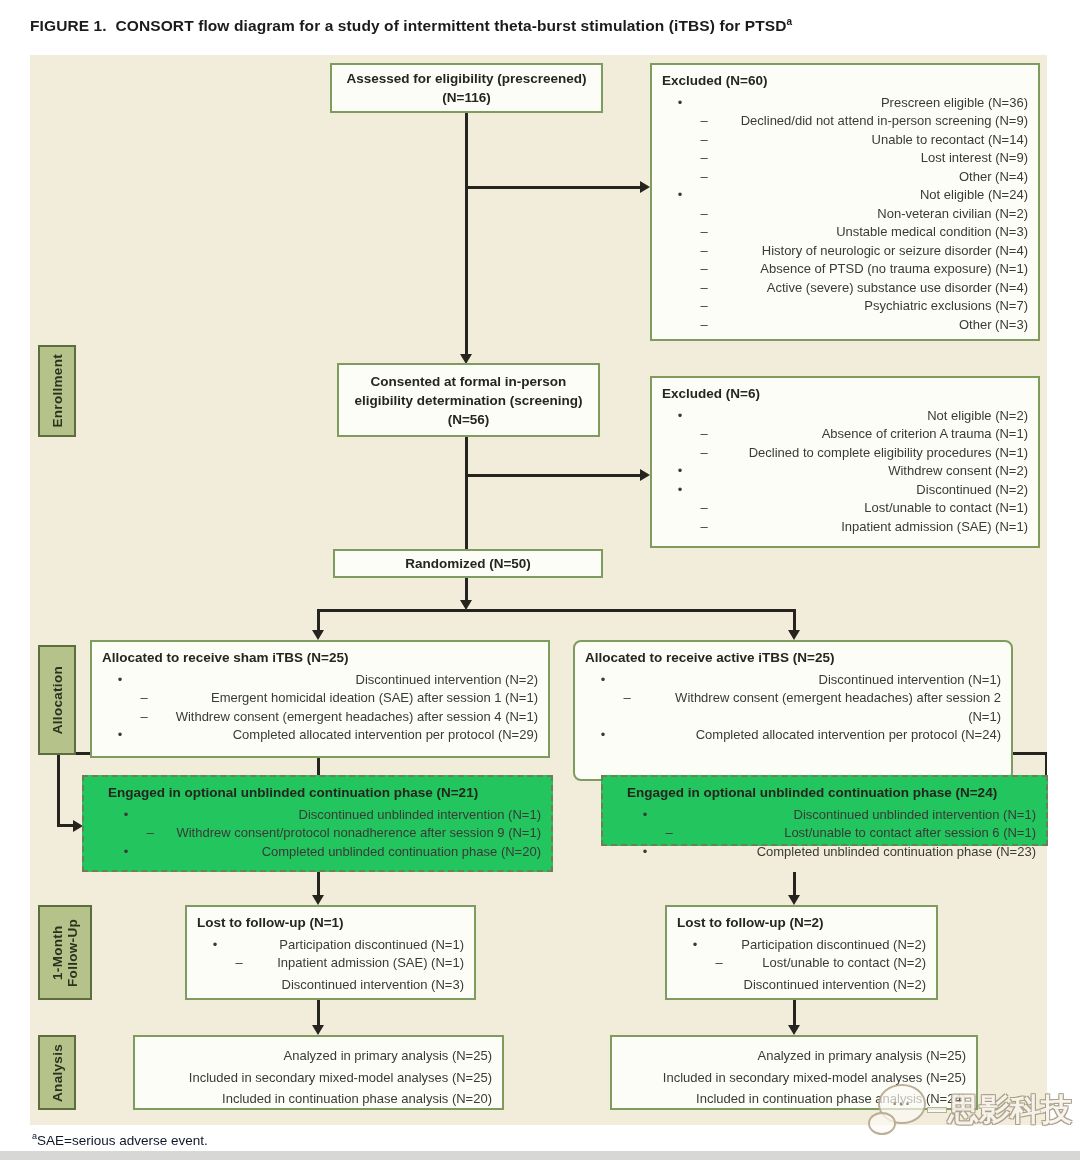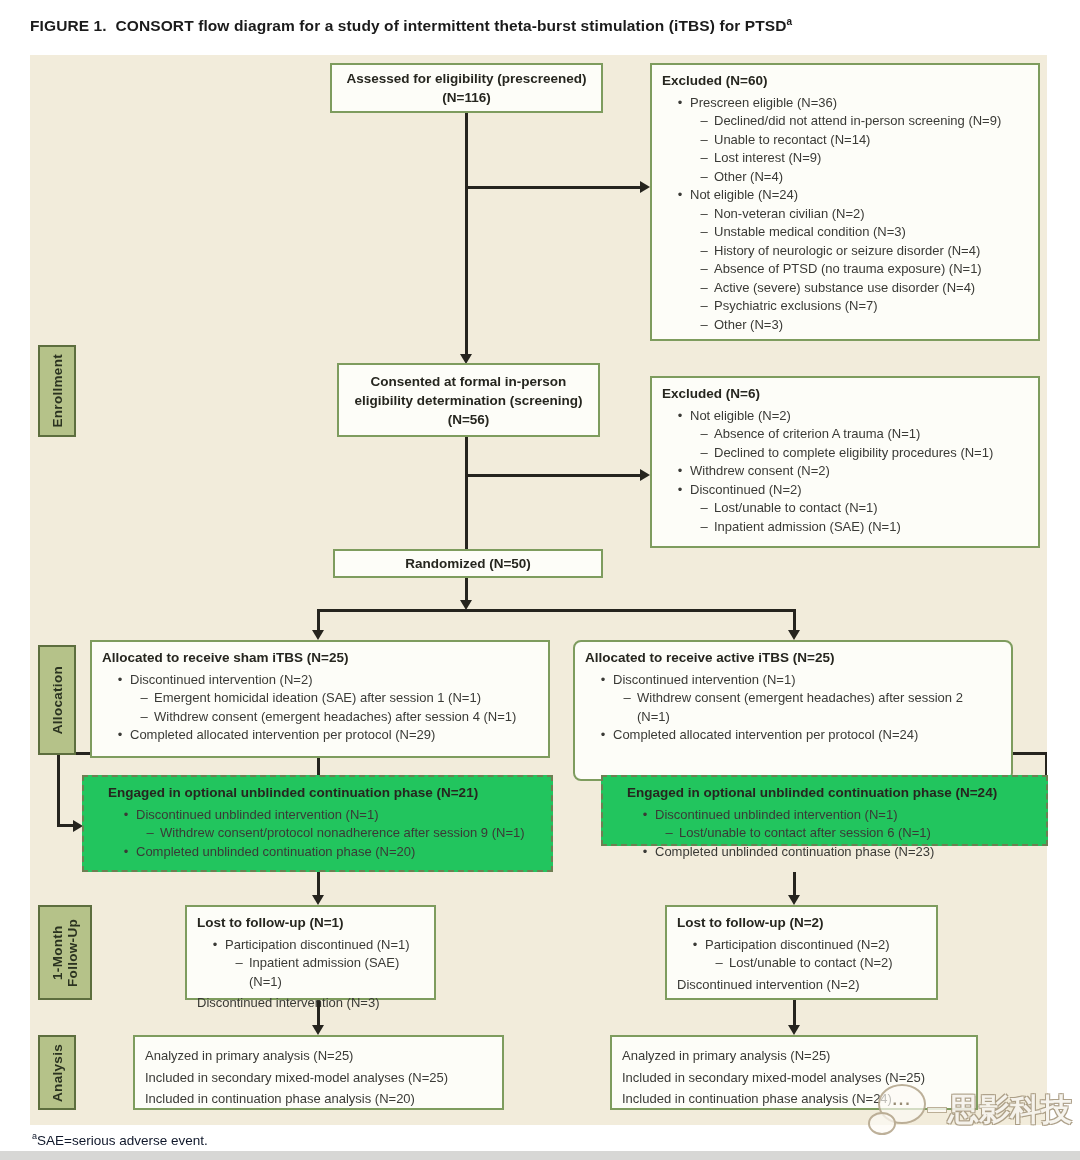--- a/index.html
+++ b/index.html
@@ -13,21 +13,21 @@
        color:#3a3a36;font-size:13px;line-height:18.5px;}
   .box .bt{font-weight:bold;color:#26261f;font-size:13.5px;margin-bottom:3px;}
   .box.center{display:flex;align-items:center;justify-content:center;text-align:center;
               font-weight:bold;color:#26261f;font-size:13.5px;line-height:19px;}
   .prewrap{white-space:pre-line;}
   .pad{padding:7px 10px;}
   .cont{background:#22c55e;border:2px dashed #6e7f53;padding-left:24px;}
   
   .li{display:flex;align-items:flex-start;}
   .li .marker{flex:0 0 20px;text-align:center;}
-  .li .txt{flex:1 1 auto;white-space:pre-line;}
+  .li .txt{flex:1 1 auto;white-space:pre-line;text-align:right;}
   .li.i1{padding-left:8px;}
   .li.i2{padding-left:32px;}
   .li.i0{padding-left:0;margin-top:3px;}
   
   .stage-label{position:absolute;background:#b5c289;border:2px solid #5d6e3e;box-sizing:border-box;
                display:flex;align-items:center;justify-content:center;}
   .stage-label span{writing-mode:vertical-rl;transform:rotate(180deg);font-weight:bold;
                     color:#2b3320;font-size:13.5px;text-align:center;letter-spacing:.3px;
                     white-space:pre-line;line-height:15px;}
   
@@ -298,21 +298,21 @@
             <span class="marker">–</span>
             <span class="txt">Lost/unable to contact after session 6 (N=1)</span>
           </div>
           <div class="li i1">
             <span class="marker">•</span>
             <span class="txt">Completed unblinded continuation phase (N=23)</span>
           </div>
         </div>
     </div>
 
-    <div class="box pad" style="left:155px;top:850px;width:251px;height:95px;">
+    <div class="box pad" style="left:155px;top:850px;width:291px;height:95px;">
       <div class="bt">Lost to follow-up (N=1)</div>
       <div>
           <div class="li i1">
             <span class="marker">•</span>
             <span class="txt">Participation discontinued (N=1)</span>
           </div>
           <div class="li i2">
             <span class="marker">–</span>
             <span class="txt">Inpatient admission (SAE) (N=1)</span>
           </div>

